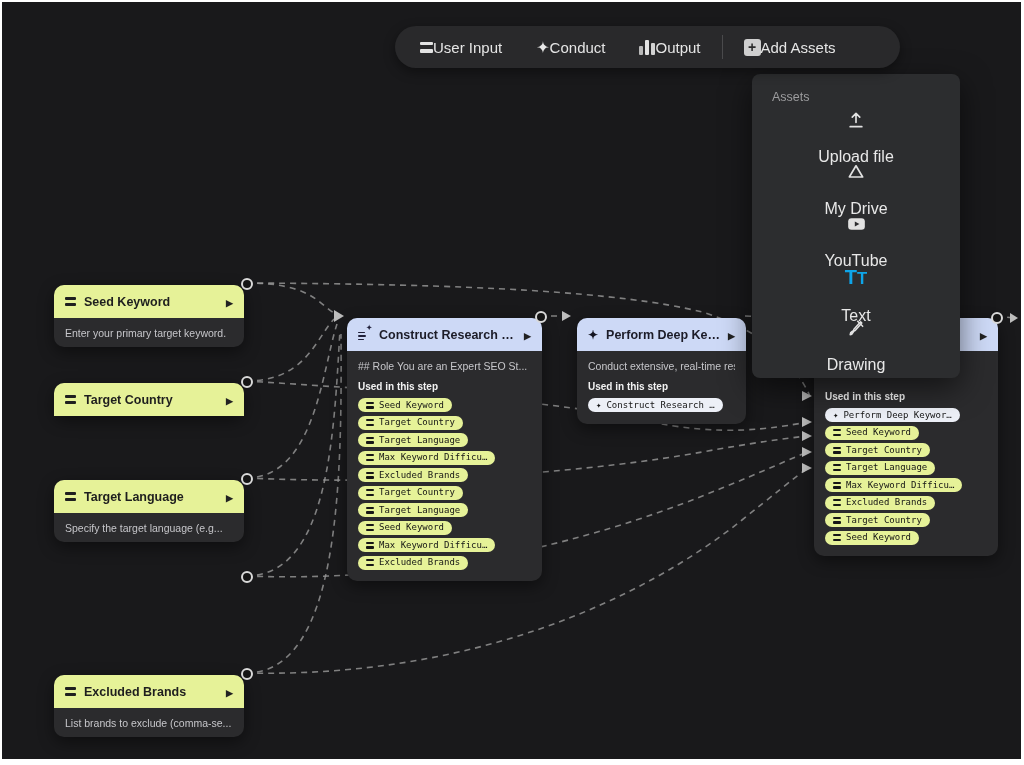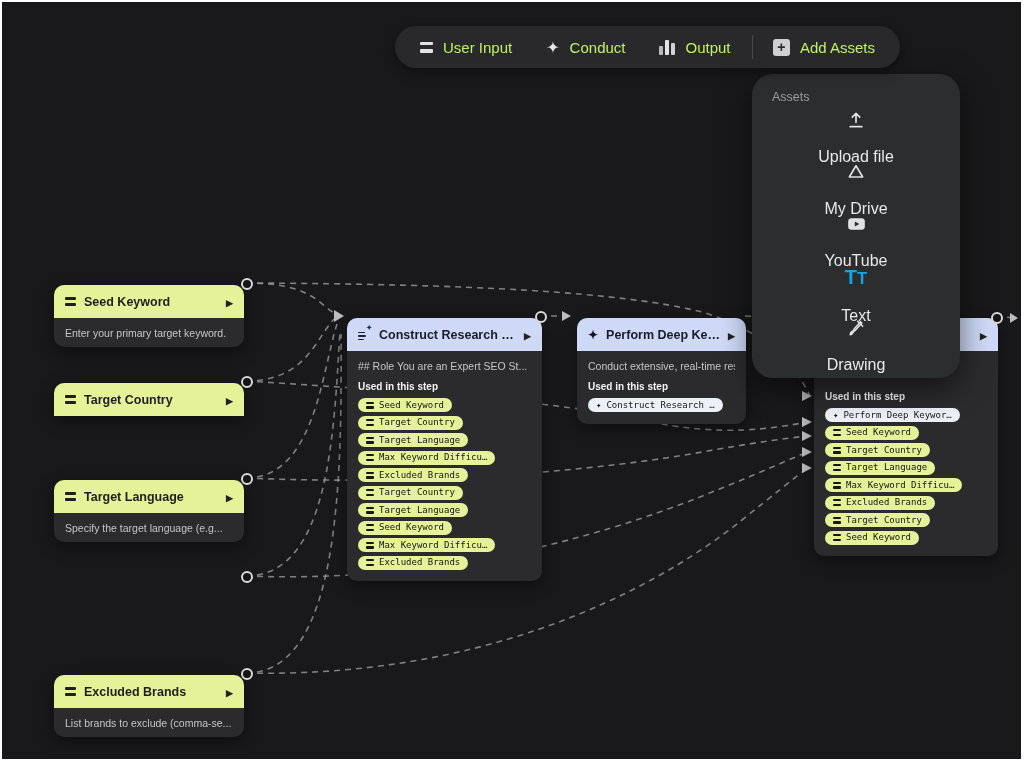--- a/index.html
+++ b/index.html
@@ -7,38 +7,38 @@
   .canvas{position:absolute;left:2px;top:2px;right:3px;bottom:6px;background:#19191b;overflow:hidden;}
 
   
   .wires{position:absolute;left:0;top:0;z-index:1;}
   .wires path{fill:none;stroke:#9a9a9a;stroke-width:1.6;stroke-dasharray:6 5;opacity:.8;}
   .wires polygon{fill:#bdbdbd;}
 
   
   .toolbar{position:absolute;left:393px;top:24px;width:489px;height:42px;background:#29292b;
     border-radius:22px;display:flex;align-items:center;padding:0 8px;z-index:7;box-shadow:0 4px 12px rgba(0,0,0,.4);}
-  .tb-item{display:flex;align-items:center;gap:10px;padding:0 17px;height:100%;color:#bef264;
+  .tb-item{display:flex;align-items:center;gap:0;padding:0 17px;height:100%;color:#e5e5e5;
     font-size:15px;font-weight:500;cursor:pointer;white-space:nowrap;}
   .tb-divider{width:1px;height:24px;background:#4a4a4c;margin:0 4px;}
   .bars-icon{width:13px;height:11px;display:inline-flex;flex-direction:column;justify-content:space-between;flex:none;}
   .bars-icon i{display:block;height:3.5px;background:#e3e3e3;border-radius:1px;}
   .spark{color:#e8e8e8;font-style:normal;}
   .spark::before{content:"✦";font-size:16px;}
   .chart-icon{display:inline-flex;align-items:flex-end;gap:2px;height:15px;}
   .chart-icon i{display:block;width:4px;background:#e3e3e3;border-radius:1px;}
   .chart-icon i:nth-child(1){height:9px;background:#b9b9b9;}
   .chart-icon i:nth-child(2){height:15px;}
   .chart-icon i:nth-child(3){height:12px;background:#d2d2d2;}
   .plus-box{width:17px;height:17px;background:#cfcfcf;border-radius:3px;display:grid;place-items:center;}
   .plus-box::before{content:"+";color:#2a2a2a;font-weight:700;font-size:14px;line-height:1;}
 
   
   .assets-panel{position:absolute;left:750px;top:72px;width:208px;height:290px;background:#2c2d2f;
-    border-radius:21px;z-index:6;box-shadow:0 10px 30px rgba(0,0,0,.55);padding:14px 0 0 0;}
+    border-radius:8px;z-index:6;box-shadow:0 10px 30px rgba(0,0,0,.55);padding:14px 0 0 0;}
   .assets-title{color:#9c9c9e;font-size:12.5px;padding:2px 0 6px 20px;}
   .asset-item{display:flex;align-items:center;gap:18px;height:52px;padding:0 20px;color:#e8e8e8;
     font-size:16px;font-weight:500;cursor:pointer;flex-direction:column;}
   .asset-item svg{flex:none;}
   .tt-icon{font-size:20px;font-weight:600;color:#0ea5e9;letter-spacing:0;}
 
   
   .node{position:absolute;border-radius:10px;background:#2b2b2d;box-shadow:0 5px 16px rgba(0,0,0,.45);z-index:2;margin-top:16px;}
   .node-header{height:33px;display:flex;align-items:center;gap:8px;padding:0 11px;
     border-radius:10px 10px 0 0;font-size:12.5px;font-weight:700;color:#1e1e1e;cursor:grab;}

